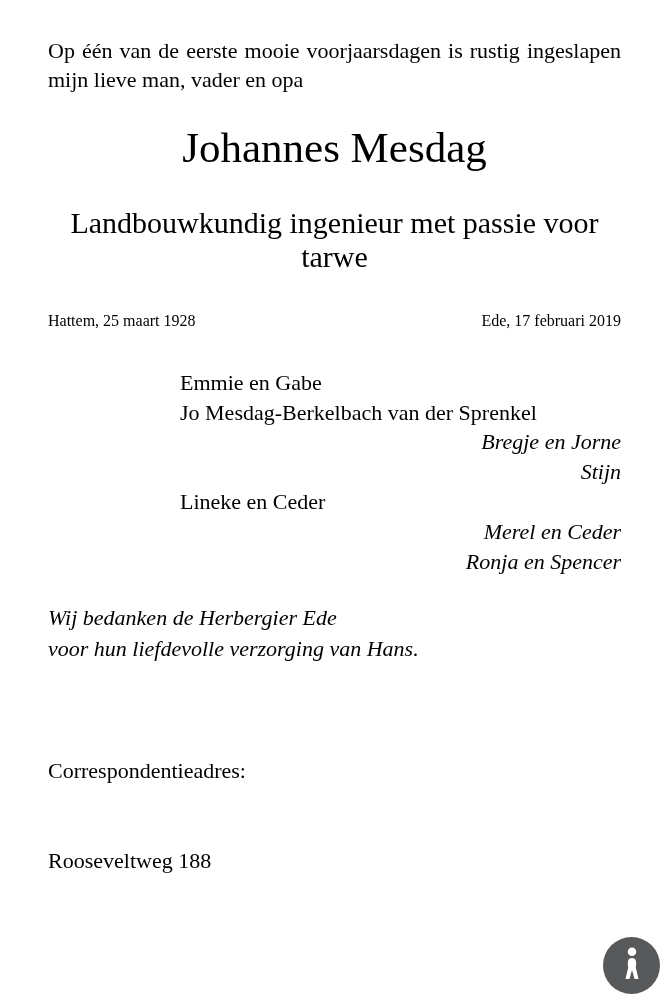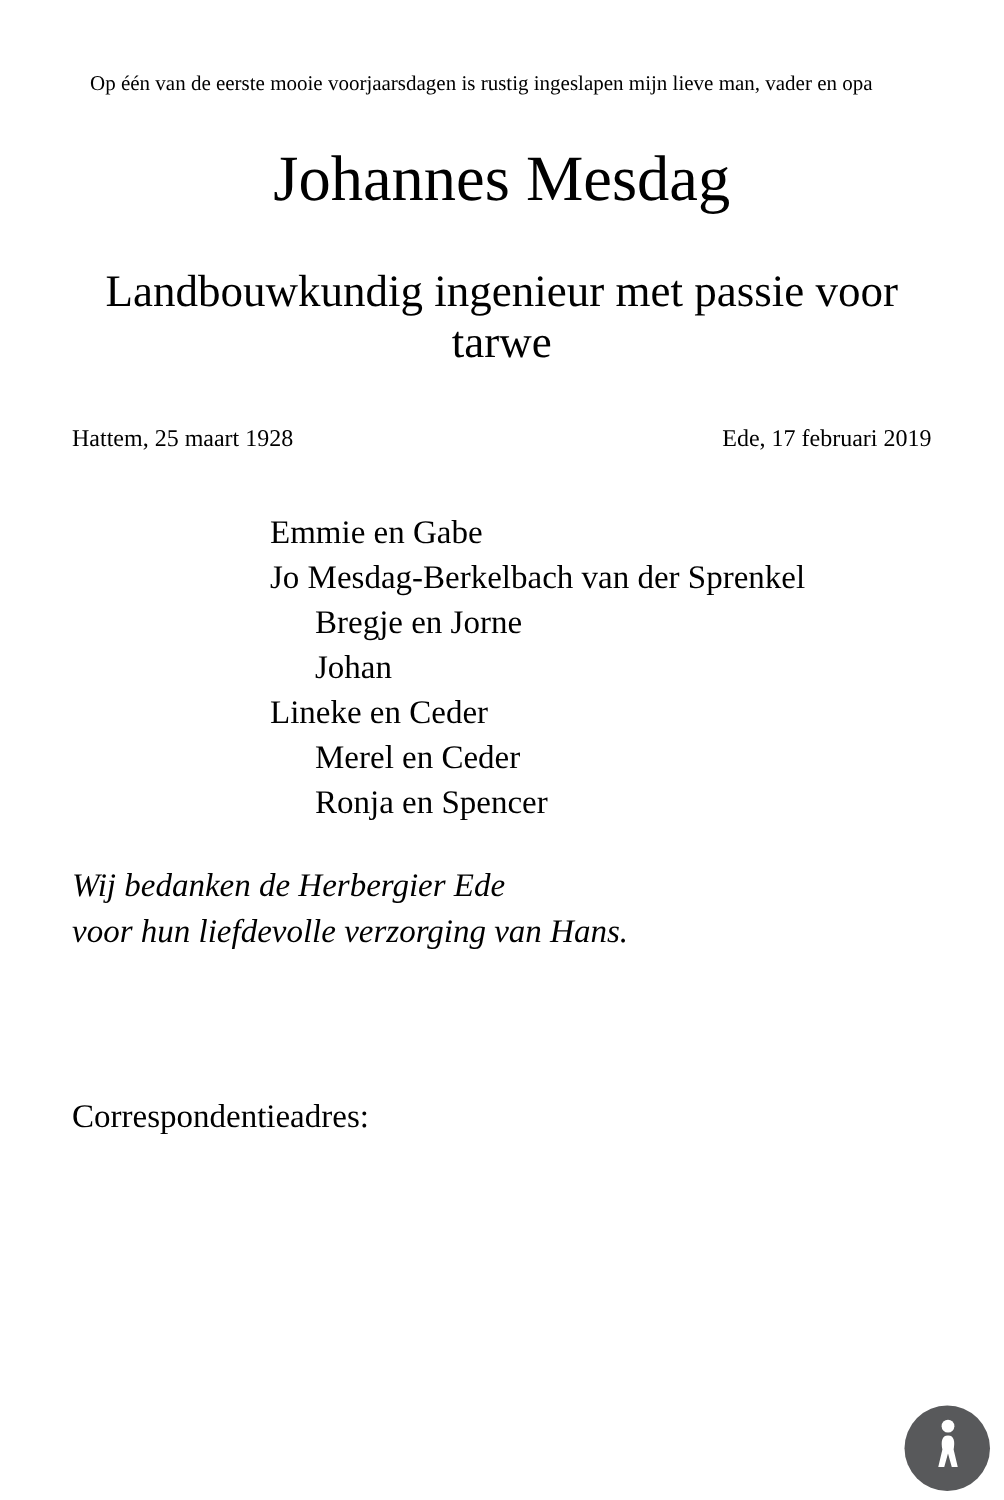--- a/index.html
+++ b/index.html
@@ -13,24 +13,24 @@
     color: #000000;
     font-family: "Liberation Serif", serif;
     position: relative;
     box-sizing: border-box;
     overflow: hidden;
   }
   .page {
     padding: 36px 48px 0 48px;
   }
   .intro {
-    font-size: 14px;
+    font-size: 22px;
     line-height: 1.32;
     text-align: justify;
-    margin: 12px;
+    margin: 0;
   }
   .name {
     font-size: 43px;
     font-weight: normal;
     text-align: center;
     line-height: 1.2;
     margin: 28px 0 0 0;
   }
   .subtitle {
     font-size: 30px;
@@ -46,20 +46,22 @@
   .relatives {
     margin-top: 38px;
     margin-left: 132px;
     font-size: 22px;
     line-height: 1.36;
   }
   .relatives .indent {
     margin-left: 30px;
   }
   .italic {
+    font-style: italic;
+    text-align: right;
   }
   .thanks {
     text-align: left;
     font-style: italic;
     font-size: 22px;
     line-height: 1.4;
     margin-top: 26px;
   }
   .correspondence {
     font-size: 22px;
@@ -93,33 +95,34 @@
 
   <div class="dates">
     <span>Hattem, 25 maart 1928</span>
     <span>Ede, 17 februari 2019</span>
   </div>
 
   <div class="relatives">
     <div>Emmie en Gabe</div>
     <div>Jo Mesdag-Berkelbach van der Sprenkel</div>
     <div class="indent italic">Bregje en Jorne</div>
-    <div class="indent italic">Johan</div>
+    <div class="indent italic">Stijn</div>
     <div>Lineke en Ceder</div>
     <div class="indent italic">Merel en Ceder</div>
     <div class="indent italic">Ronja en Spencer</div>
   </div>
 
   <div class="thanks">
     <div>Wij bedanken de Herbergier Ede</div>
     <div>voor hun liefdevolle verzorging van Hans.</div>
   </div>
 
   <div class="correspondence">
     <div>Correspondentieadres:</div>
+    <div>Rooseveltweg 188</div>
   </div>
 
 </div>
 
 <div class="logo">
   <span>
     <svg width="30" height="36" viewBox="0 0 24 28" aria-hidden="true">
       <circle cx="12" cy="4.2" r="3.4" fill="#ffffff"></circle>
       <path d="M12 9.2 C8.6 9.2 8.2 12.6 9 16.6 L6.8 26 L10 26 L12 18.8 L14 26 L17.2 26 L15 16.6 C15.8 12.6 15.4 9.2 12 9.2 Z" fill="#ffffff"></path>
     </svg>

